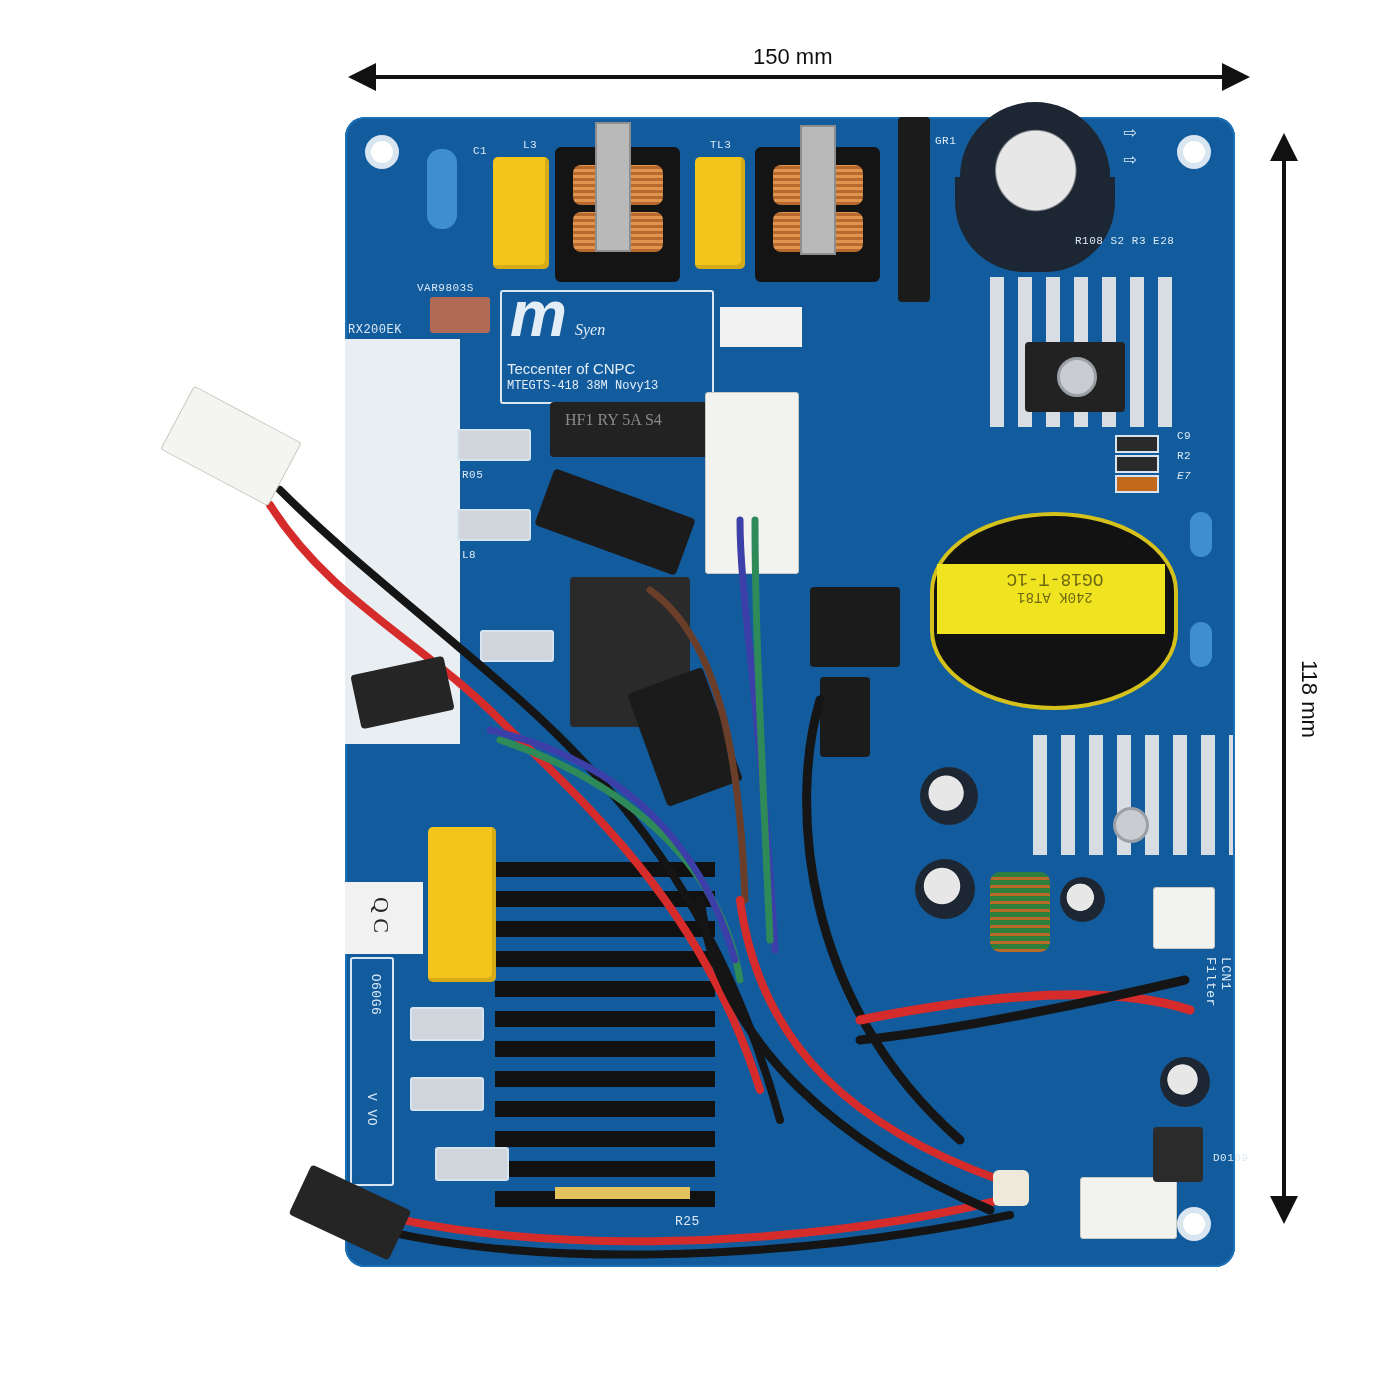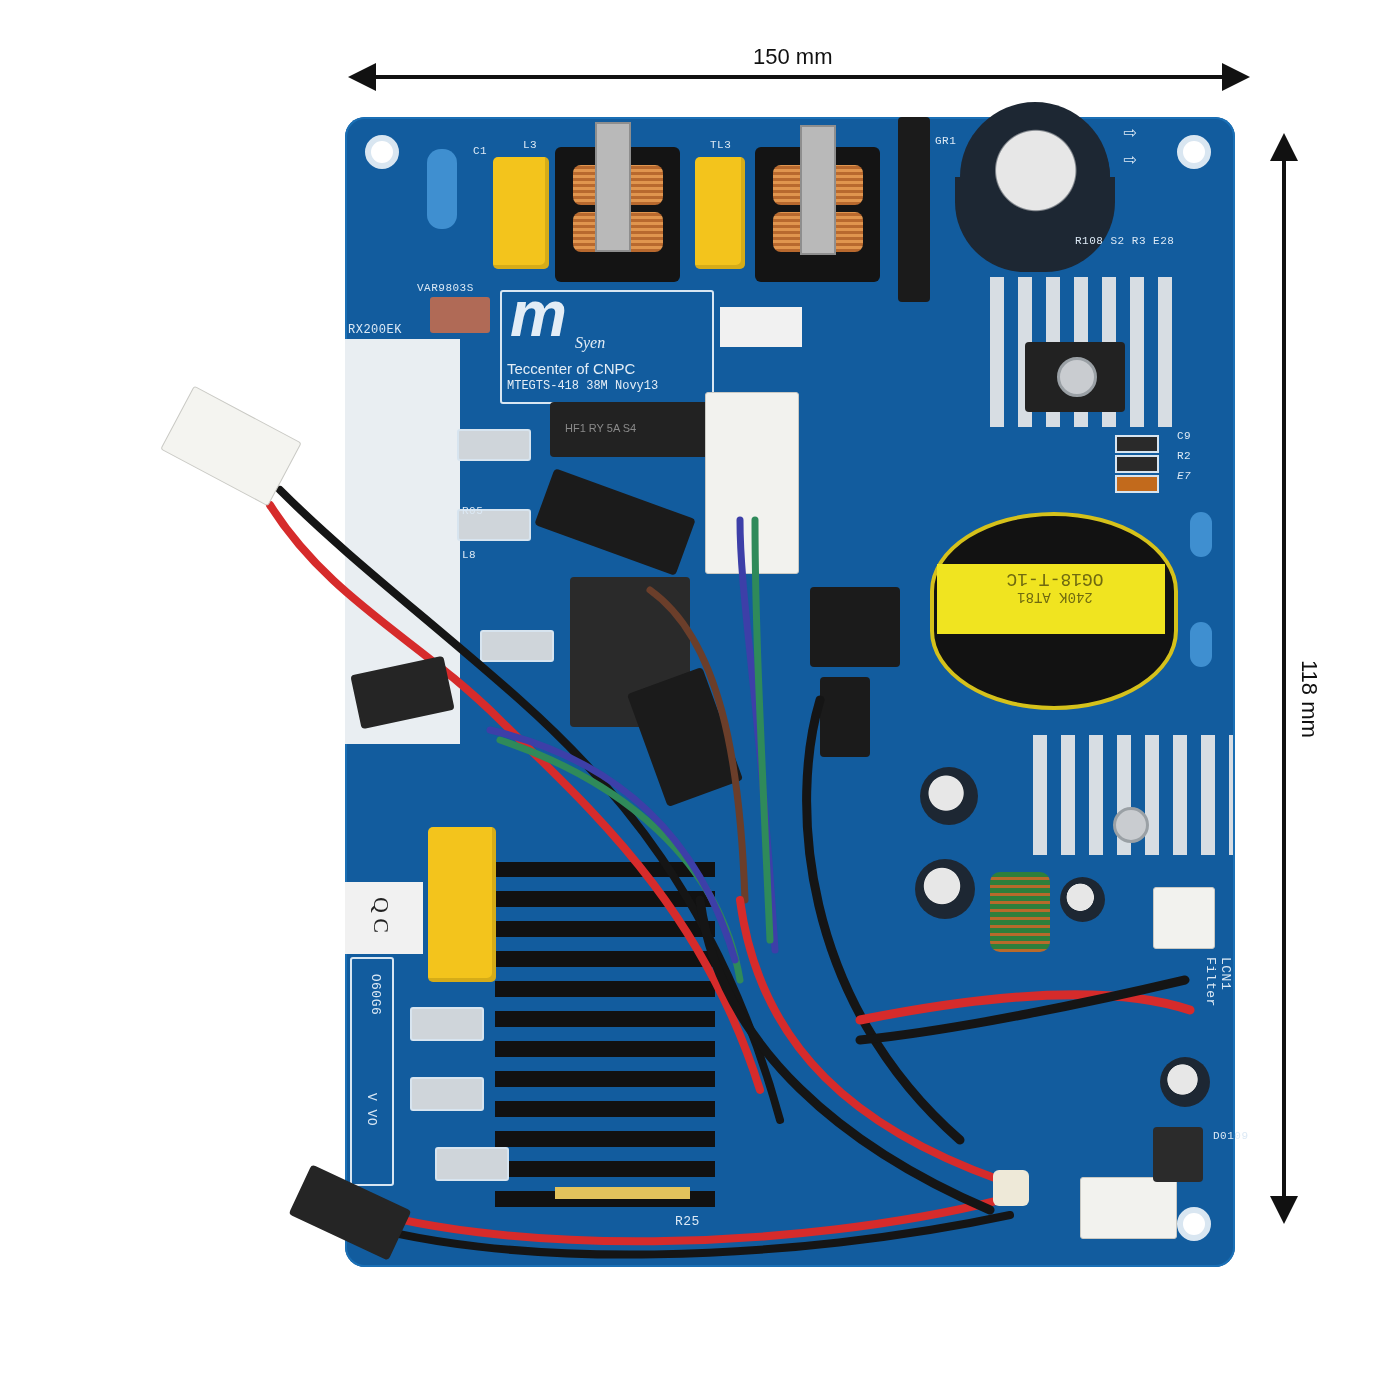--- a/index.html
+++ b/index.html
@@ -85,39 +85,39 @@
   <div class="abs" style="left:640px; top:452px; width:140px; text-align:center; transform:rotate(180deg); font-family:'Liberation Mono', monospace; font-size:14px; color:#6f6a10;">
     <div>240K AT81</div>
     <div style="font-size:18px;">OG18-T-1C</div>
   </div>
 
   <div class="abs" style="left:845px; top:395px; width:22px; height:45px; background:#3f8fd0; border-radius:11px;"></div>
   <div class="abs" style="left:845px; top:505px; width:22px; height:45px; background:#3f8fd0; border-radius:11px;"></div>
 
   <div class="silk" style="left:155px; top:173px; width:210px; height:110px;"></div>
   <div class="abs" style="left:165px; top:160px; font-family:'Liberation Sans', sans-serif; font-weight:bold; font-style:italic; font-size:64px; color:#e3edf6;">m</div>
-  <div class="abs" style="left:230px; top:217px; font-family:'Liberation Serif', serif; font-style:italic; font-size:16px; color:#e3edf6;">Syen</div>
+  <div class="abs" style="left:230px; top:204px; font-family:'Liberation Serif', serif; font-style:italic; font-size:16px; color:#e3edf6;">Syen</div>
   <div class="abs" style="left:162px; top:243px; font-size:15px; color:#e3edf6;">Teccenter of CNPC</div>
   <div class="abs" style="left:162px; top:262px; font-family:'Liberation Mono', monospace; font-size:12px; color:#e3edf6;">MTEGTS-418 38M Novy13</div>
 
   <div class="label-white" style="left:375px; top:190px; width:82px; height:40px;"></div>
 
   <div class="abs" style="left:85px; top:180px; width:60px; height:36px; background:#b06a56; border-radius:3px;"></div>
   <div class="silk-text" style="left:72px; top:165px;">VAR9803S</div>
   <div class="silk-text" style="left:3px; top:206px; font-size:12px;">RX200EK</div>
 
   <div class="label-white" style="left:0px; top:222px; width:115px; height:405px; background:#e9eef2;"></div>
 
   <div class="blk" style="left:205px; top:285px; width:160px; height:55px; background:#222;"></div>
-  <div class="abs" style="left:220px; top:305px; font-family:Liberation Sans, sans-serif; font-size:11px; color:#8a8a8a;">HF1 RY 5A S4</div>
+  <div class="abs" style="left:220px; top:294px; font-family:Liberation Serif, serif; font-size:16px; color:#8a8a8a;">HF1 RY 5A S4</div>
 
   <div class="pad" style="left:112px; top:312px; width:70px; height:28px;"></div>
   <div class="pad" style="left:112px; top:392px; width:70px; height:28px;"></div>
   <div class="pad" style="left:135px; top:513px; width:70px; height:28px;"></div>
-  <div class="silk-text" style="left:117px; top:352px;margin-top:36px;">R05</div>
+  <div class="silk-text" style="left:117px; top:352px;">R05</div>
   <div class="silk-text" style="left:117px; top:432px;">L8</div>
 
   <div class="white-conn" style="left:360px; top:275px; width:92px; height:180px;"></div>
 
   <div class="blk" style="left:195px; top:375px; width:150px; height:60px; transform:rotate(20deg);"></div>
   <div class="blk" style="left:225px; top:460px; width:120px; height:150px; background:#2a2a2a;"></div>
   <div class="blk" style="left:300px; top:560px; width:80px; height:120px; transform:rotate(-20deg);"></div>
   <div class="blk" style="left:465px; top:470px; width:90px; height:80px;"></div>
   <div class="blk" style="left:475px; top:560px; width:50px; height:80px;"></div>
 
@@ -148,21 +148,21 @@
   <div class="ecap" style="left:815px; top:940px; width:50px; height:50px;"></div>
 
   <div class="abs" style="left:645px; top:755px; width:60px; height:80px; border-radius:10px; background:repeating-linear-gradient(0deg,#b86a2b 0 3px,#2e7f3c 3px 8px);"></div>
 
   <div class="white-conn" style="left:808px; top:770px; width:60px; height:60px;"></div>
   <div class="white-conn" style="left:735px; top:1060px; width:95px; height:60px;"></div>
 
   <div class="silk-text" style="left:850px; top:840px; transform:rotate(90deg); transform-origin:left top; left:888px; font-size:13px;">LCN1 Filter</div>
 
   <div class="blk" style="left:808px; top:1010px; width:50px; height:55px; background:#2b2b2b;"></div>
-  <div class="silk-text" style="left:868px; top:1013px;">D0109</div>
+  <div class="silk-text" style="left:868px; top:1035px;">D0109</div>
 
   <div class="silk-text" style="left:128px; top:28px;">C1</div>
   <div class="silk-text" style="left:178px; top:22px;">L3</div>
   <div class="silk-text" style="left:365px; top:22px;">TL3</div>
   <div class="silk-text" style="left:590px; top:18px;">GR1</div>
   <div class="silk-text" style="left:832px; top:313px;">C9</div>
   <div class="silk-text" style="left:832px; top:333px;">R2</div>
   <div class="silk-text" style="left:832px; top:353px;font-style:italic;">E7</div>
 </div>
 

